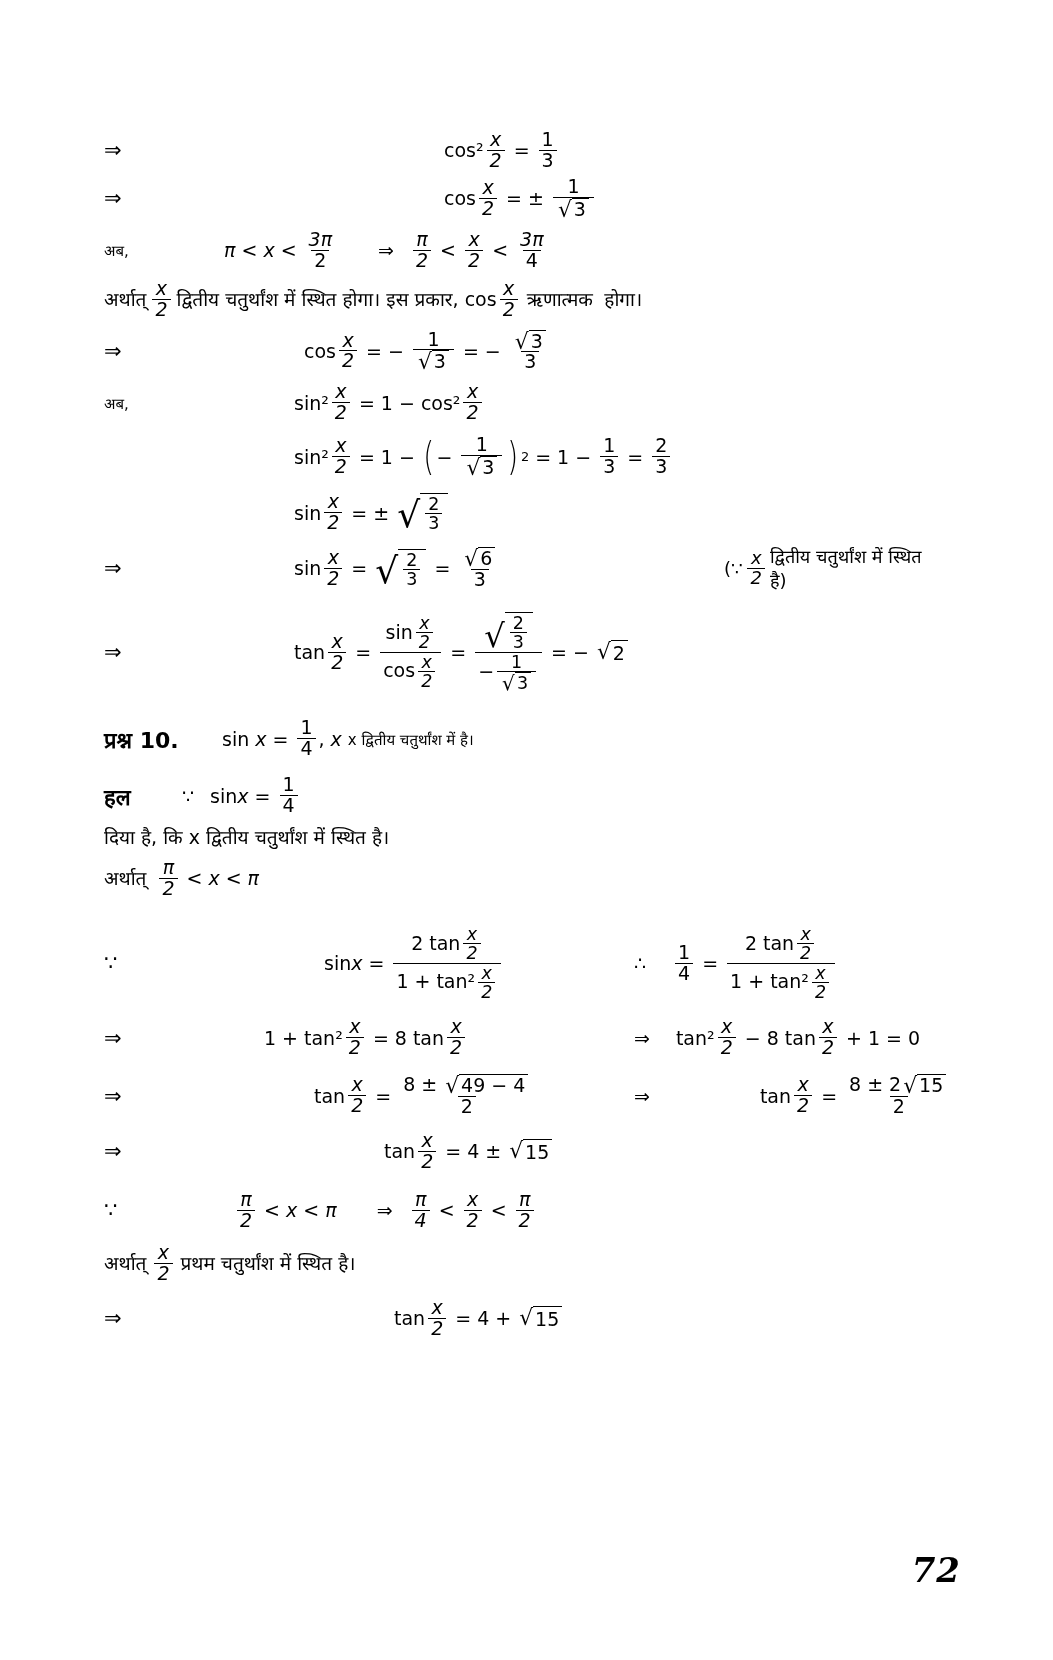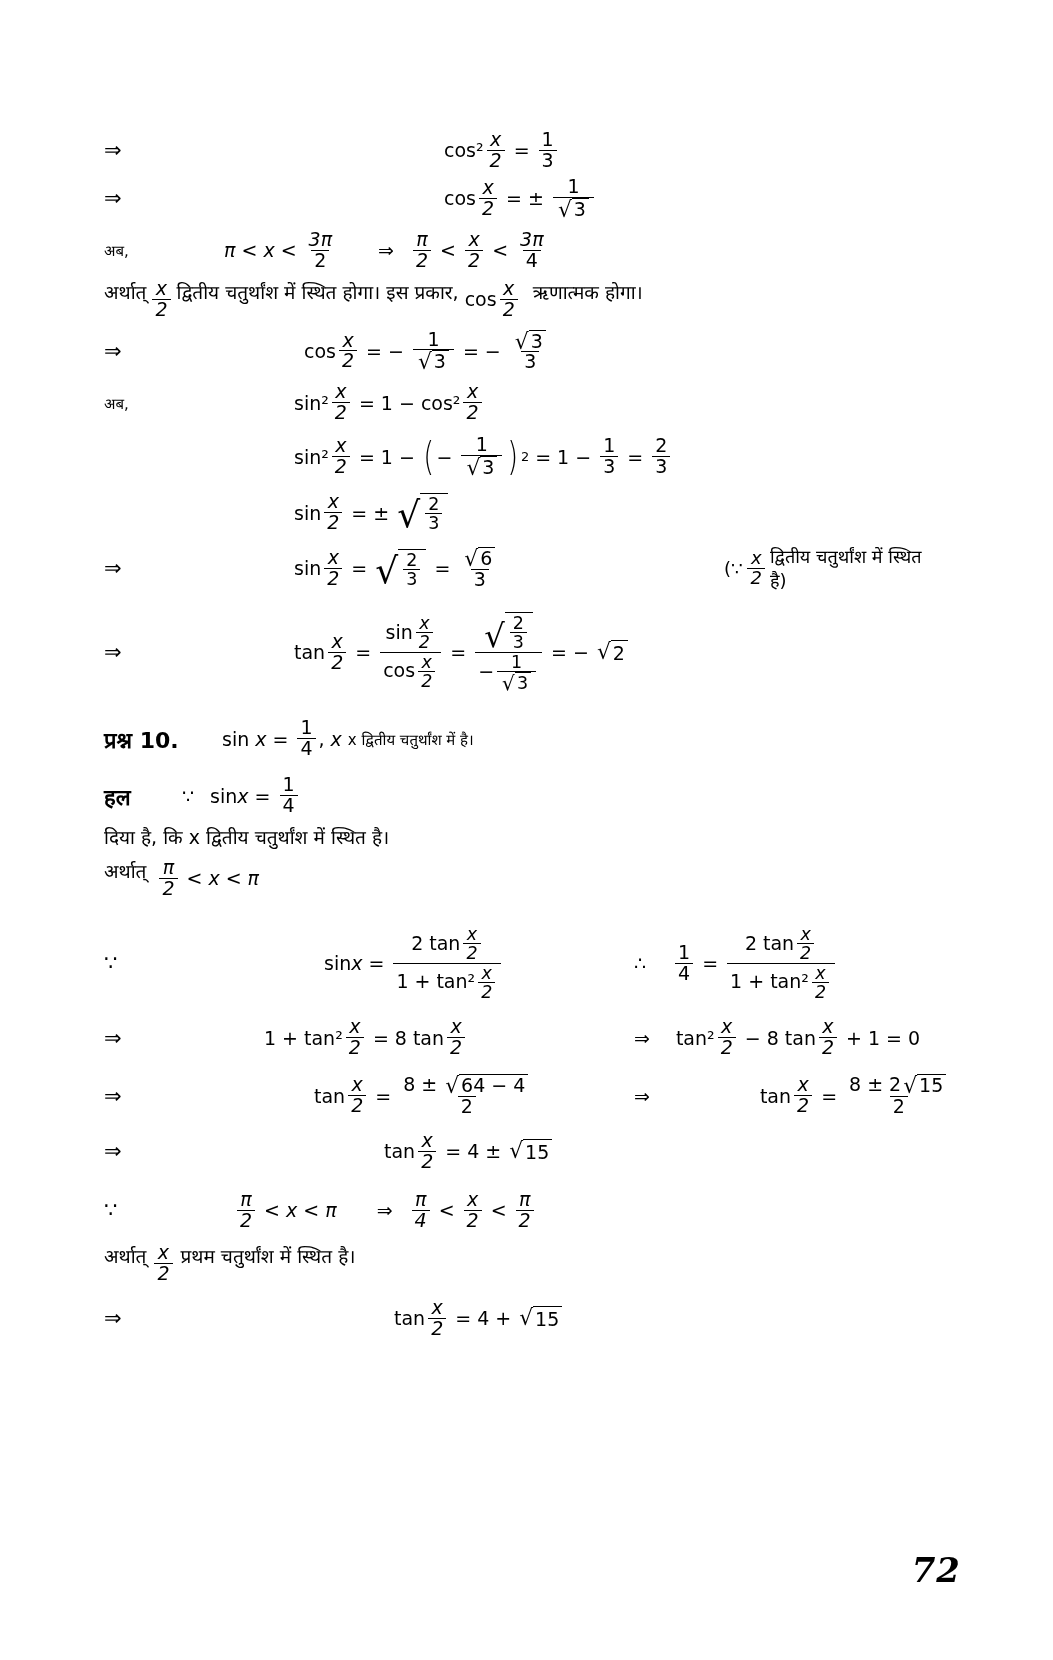--- a/index.html
+++ b/index.html
@@ -122,21 +122,21 @@
     font-weight: bold;
     font-size: 22px;
     width: 78px;
     flex: none;
   }
   .para {
     font-family: "DejaVu Sans", sans-serif;
     font-size: 19px;
     margin: 8px 0;
     display: flex;
-    align-items: flex-start;
+    align-items: center;
     flex-wrap: wrap;
   }
   .note {
     font-family: "DejaVu Sans", sans-serif;
     font-size: 18px;
     display: inline-flex;
     align-items: center;
   }
   .right-note {
     position: absolute;
@@ -257,21 +257,21 @@
           </span>
         </span>
       <span>द्वितीय चतुर्थांश में स्थित होगा। इस प्रकार,</span>
       <span class="math" style="margin-left:6px;">
           <span>cos</span>
           <span class="frac it">
             <span class="num">x</span>
             <span class="den">2</span>
           </span>
         </span>
-      <span style="margin-left:12px;">ऋणात्मक होगा।</span>
+      <span style="margin-left:6px;font-family:Liberation Mono, monospace;">ऋणात्मक होगा।</span>
     </div>
 
     <div class="row" style="margin-top:10px;">
       <span class="arrow">⇒</span>
       <span class="math" style="margin-left:90px;">
         <span>cos</span>
         <span class="frac it">
             <span class="num">x</span>
             <span class="den">2</span>
           </span>
@@ -726,21 +726,21 @@
           <span class="frac">
             <span class="num">
               <span class="math">
                   <span>8</span>
                   <span class="gap-s"></span>
                   <span>±</span>
                   <span class="gap-s"></span>
                 <span class="sqrt">
                     <span class="radical">√</span>
                     <span class="rad-body">
-                      <span>64</span>
+                      <span>49</span>
                       <span class="gap-s"></span>
                       <span>−</span>
                       <span class="gap-s"></span>
                       <span>4</span>
                     </span>
                   </span>
               </span>
             </span>
             <span class="den">2</span>
           </span>

